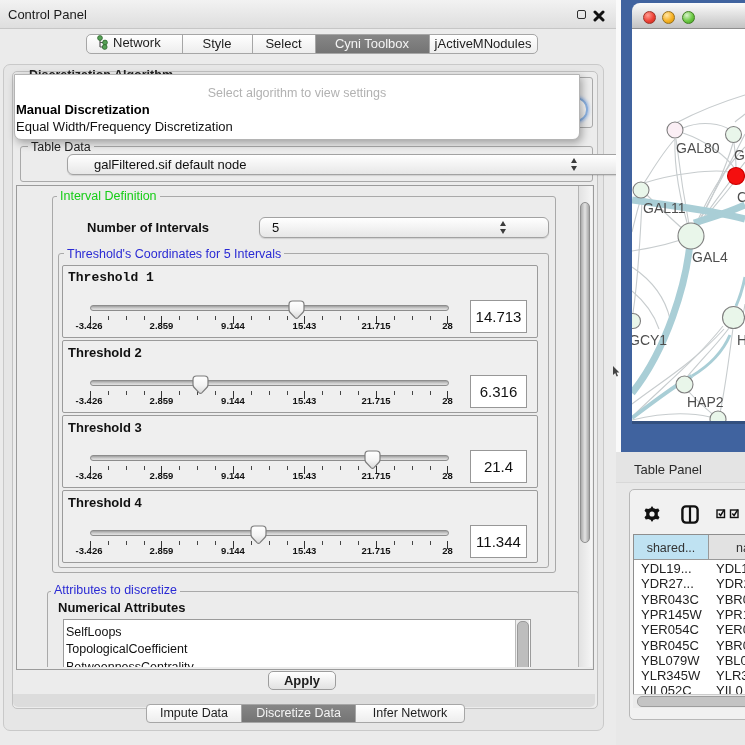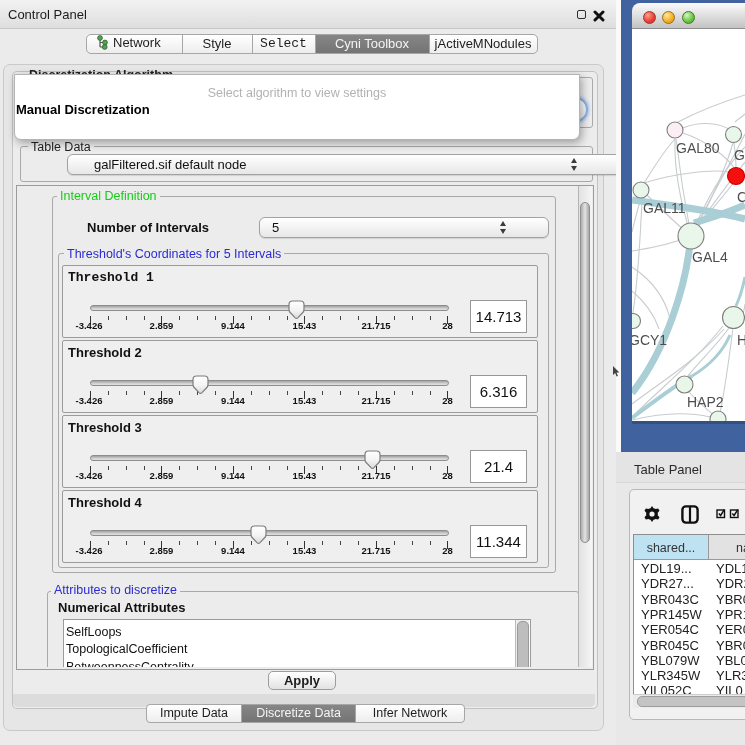--- a/index.html
+++ b/index.html
@@ -55,40 +55,41 @@
 <div class="abs" style="left:3px;top:64px;width:599px;height:665px;border:1px solid #c9c9c9;
  border-radius:7px;background:#e6e6e6;"></div>
 
 <div class="abs" style="left:12px;top:71px;width:584px;height:636px;border:1px solid #c2c2c2;
  border-radius:5px;background:#ececec;"></div>
 <div class="abs" style="left:13px;top:694px;width:582px;height:13px;background:#dcdcdc;
  border-radius:0 0 5px 5px;"></div>
 
 <div class="tab" style="left:85.5px;width:95px;border-radius:5px 0 0 5px;"> </div>
 <div class="tab" style="left:181.5px;width:69px;">Style</div>
-<div class="tab" style="left:251.5px;width:62px;font-family:Liberation Mono, monospace;">Select</div>
+<div class="tab" style="left:251.5px;width:62px;">Select</div>
 <div class="tab tabsel" style="left:314.5px;width:113px;">Cyni Toolbox</div>
 <div class="tab" style="left:428.5px;width:107px;border-radius:0 5px 5px 0;">jActiveMNodules</div>
 <div class="abs" style="left:113px;top:35px;font-size:13px;color:#1d1d1d;z-index:2;">Network</div>
 <svg class="abs" style="left:95px;top:35px;z-index:2;" width="14" height="15" viewBox="0 0 14 15">
  <path d="M5 3 L5 12 M5 7.5 L9.5 7.5 M5 12 L9 12" stroke="#555" stroke-width="1.2" fill="none"></path>
  <circle cx="5" cy="3" r="2.4" fill="#55a055" stroke="#2d662d" stroke-width="0.8"></circle>
  <circle cx="10" cy="7.5" r="2.4" fill="#55a055" stroke="#2d662d" stroke-width="0.8"></circle>
  <circle cx="9.7" cy="12" r="2.4" fill="#55a055" stroke="#2d662d" stroke-width="0.8"></circle>
 </svg>
 
 <div class="abs" style="left:29px;top:68px;font-size:12.5px;font-weight:bold;color:#222;z-index:1;">Discretization Algorithm</div>
 <div class="abs" style="left:20px;top:77px;width:571px;height:49px;border:1px solid #a9a9a9;border-radius:3px;z-index:1;"></div>
 <div class="abs" style="left:30px;top:97px;width:554px;height:21px;border:2px solid #8cb2e2;border-radius:12px;
  background:linear-gradient(#ffffff,#e7e7e7);box-shadow:0 0 3px 1px rgba(110,160,235,.6);z-index:1;"></div>
 
 <div class="abs" style="left:14px;top:74px;width:564px;height:64px;background:#ffffff;
  border:1px solid #b4b4b4;border-radius:0 0 7px 7px;box-shadow:2px 3px 8px rgba(0,0,0,.33);z-index:10;"></div>
 <div class="abs" style="left:14px;top:86px;width:566px;text-align:center;font-size:12.5px;color:#b2b2b2;z-index:11;">Select algorithm to view settings</div>
 <div class="abs" style="left:16px;top:102px;font-size:13px;font-weight:bold;color:#000;z-index:11;">Manual Discretization</div>
+<div class="abs" style="left:16px;top:119px;font-size:13px;color:#111;z-index:11;">Equal Width/Frequency Discretization</div>
 
 <div class="grp" style="left:20px;top:146px;width:571px;height:34px;"></div>
 <div class="grplab" style="left:28px;top:140px;color:#222;background:#ececec;">Table Data</div>
 <div class="combo" style="left:27px;top:154px;width:555px;">
  <span style="margin-left:26px;">galFiltered.sif default node</span></div>
 <div class="arrup" style="left:571px;top:158px;"></div>
 <div class="arrdn" style="left:571px;top:166px;"></div>
 
 <div class="abs" style="left:16px;top:185px;width:576px;height:483px;border:1px solid #9b9b9b;
  background:#ececec;overflow:hidden;z-index:2;" id="pane">

